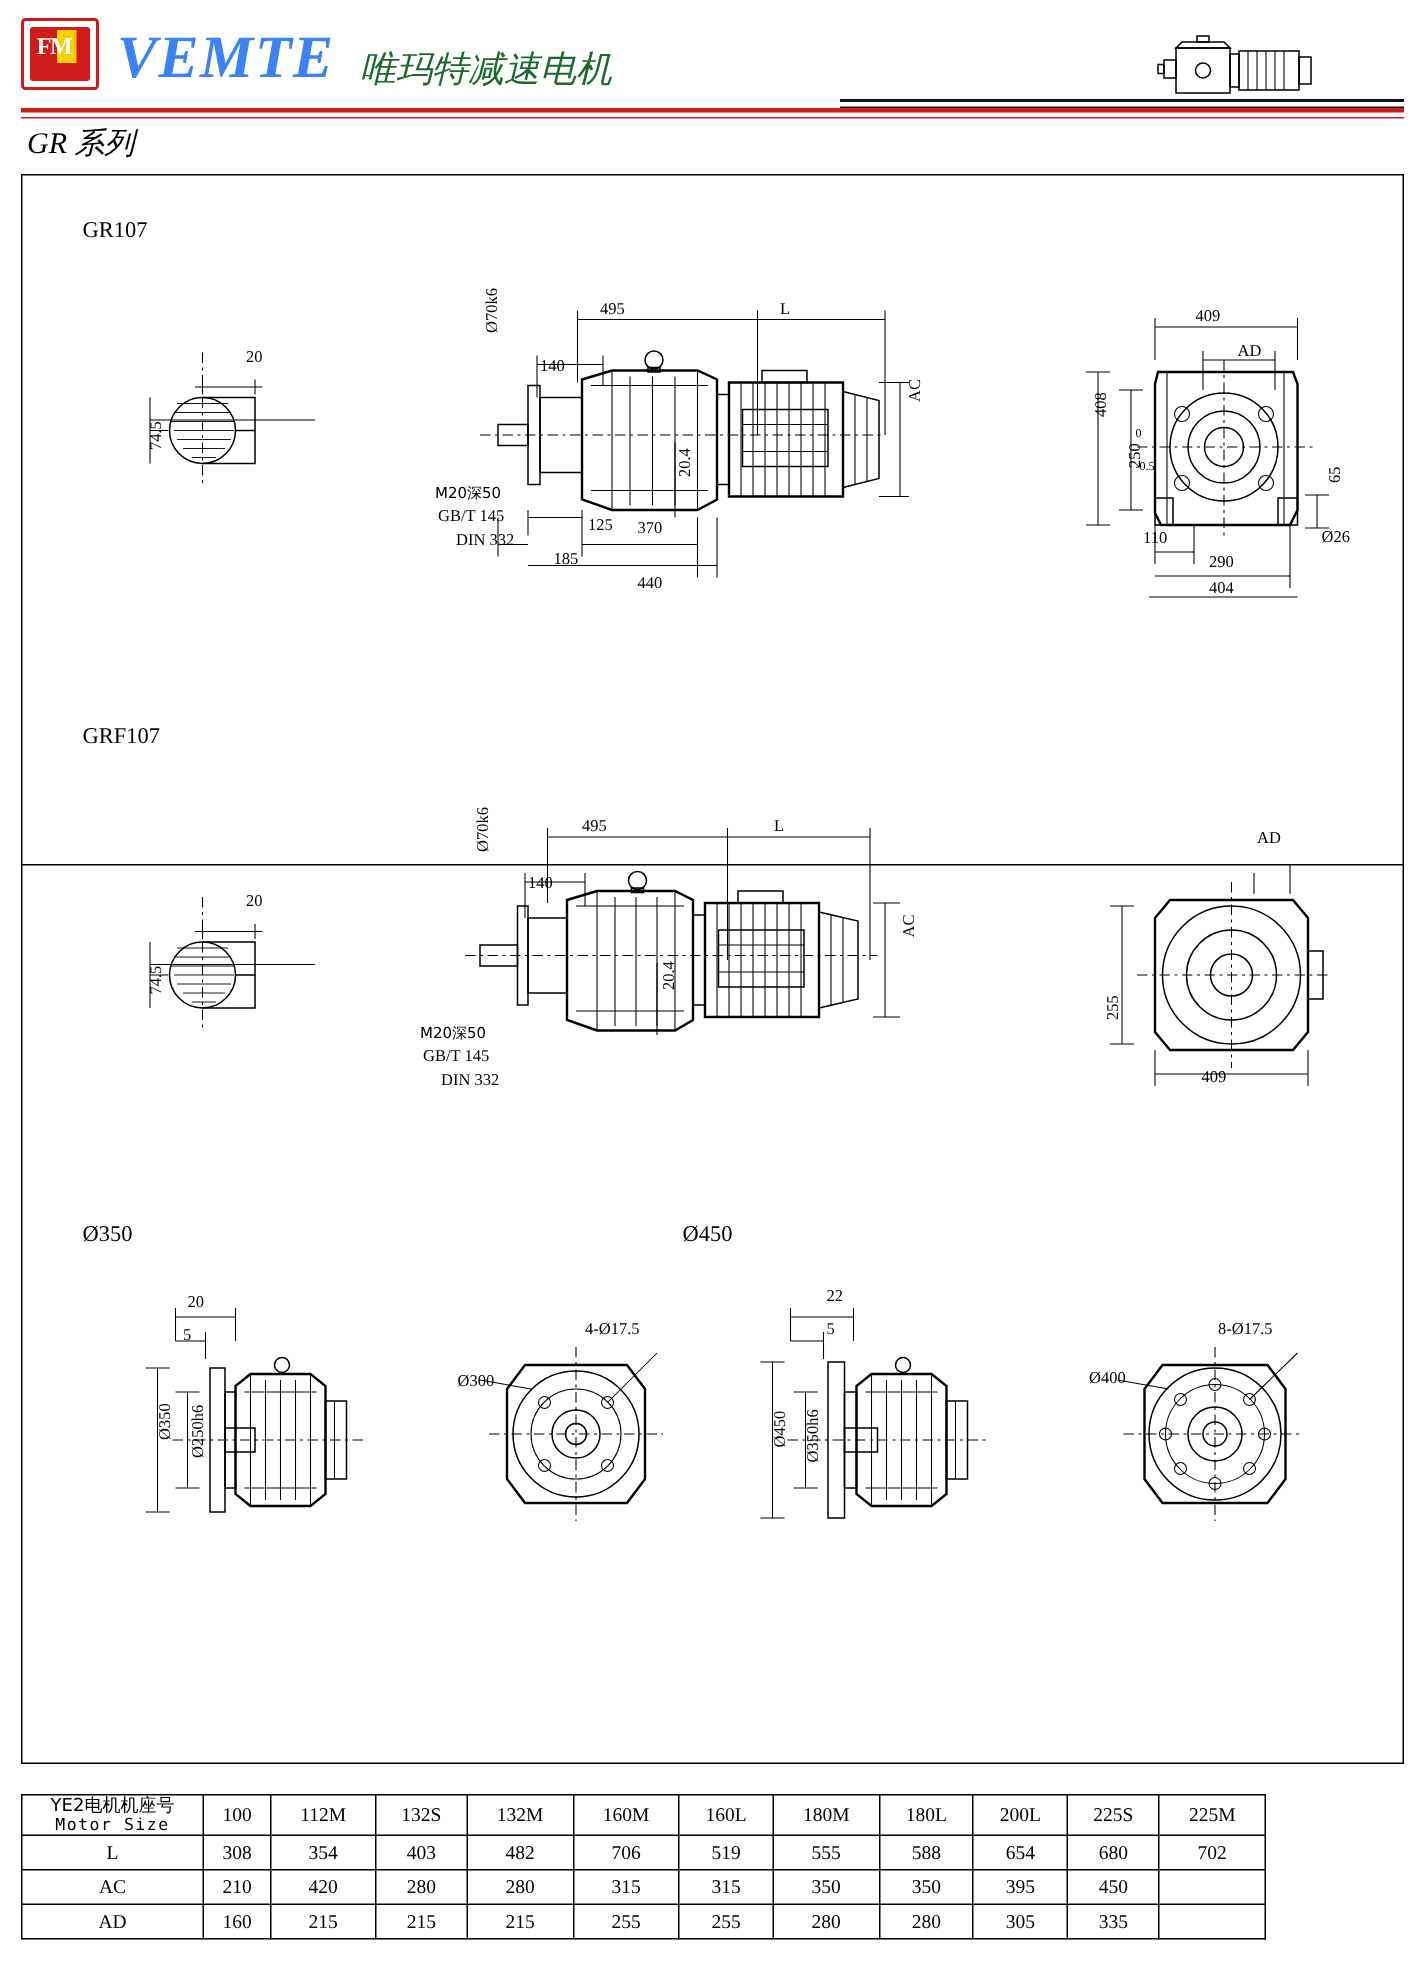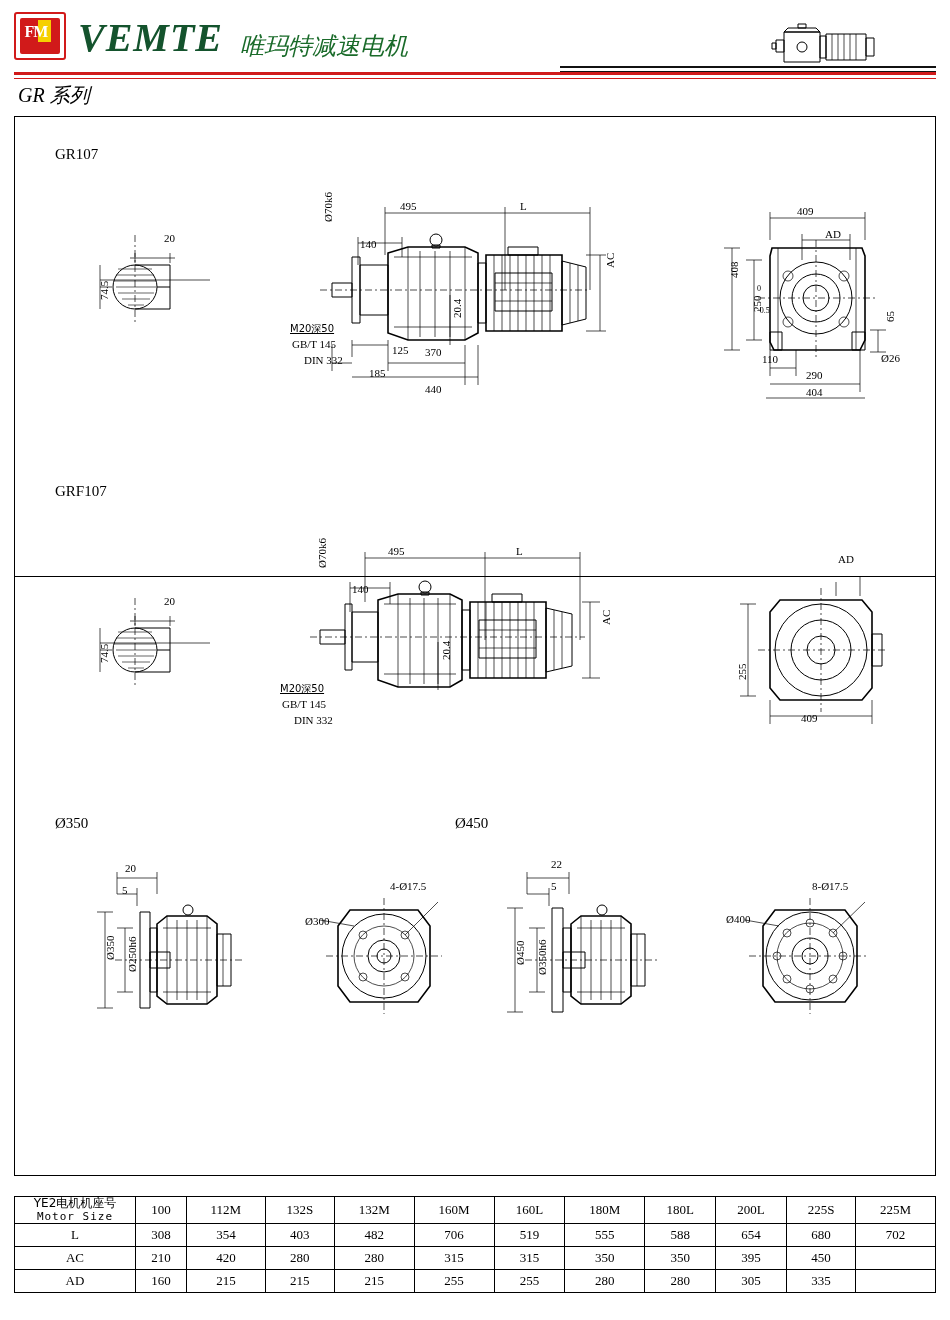--- a/index.html
+++ b/index.html
@@ -7,52 +7,52 @@
   .page{position:absolute;left:0;top:0;width:950px;height:1320px;}
 
   
   .header{position:absolute;left:0;top:0;width:950px;height:100px;}
   .logo-box{position:absolute;left:14px;top:12px;width:52px;height:48px;border:2px solid #d11a1a;border-radius:3px;box-sizing:border-box;}
   .logo-inner{position:absolute;left:4px;top:4px;width:40px;height:36px;background:#d11a1a;border-radius:2px;}
   .logo-glyph{position:absolute;left:0;top:0;width:40px;height:36px;color:#fff;font-size:16px;font-weight:bold;
     font-family:"Liberation Serif",serif;text-align:center;line-height:36px;letter-spacing:-1px;}
   .logo-yellow{position:absolute;left:22px;top:6px;width:13px;height:22px;background:#f6d000;}
   .brand{position:absolute;left:78px;top:14px;font-family:"Liberation Serif",serif;font-style:italic;font-weight:bold;
-    font-size:40px;color:#14532d;letter-spacing:1px;text-align:center;}
+    font-size:40px;color:#3b82f6;letter-spacing:1px;text-align:center;}
   .brand-cn{position:absolute;left:240px;top:30px;font-size:24px;color:#1a6b2a;font-family:"DejaVu Sans",sans-serif;font-style:italic;}
   .hdr-rule1{position:absolute;left:14px;top:72px;width:922px;height:3px;background:#d11a1a;}
   .hdr-rule2{position:absolute;left:14px;top:78px;width:922px;height:1px;background:#d11a1a;}
   .series{position:absolute;left:18px;top:82px;font-size:20px;font-style:italic;font-family:"Liberation Serif",serif;}
   .hdr-line-r1{position:absolute;left:560px;top:66px;width:376px;height:2px;background:#111;}
   .hdr-line-r2{position:absolute;left:560px;top:71px;width:376px;height:1px;background:#111;}
 
   
   .hdr-motor{position:absolute;left:770px;top:22px;width:120px;height:46px;}
   .hdr-motor svg{display:block;}
 
   
   .frame{position:absolute;left:14px;top:116px;width:922px;height:1060px;border:1px solid #000;box-sizing:border-box;}
   .frame-div{position:absolute;left:14px;top:576px;width:922px;height:1px;background:#000;}
 
   .blk-title{position:absolute;font-size:15px;font-family:"Liberation Serif",serif;}
   .lbl{position:absolute;font-size:11px;font-family:"Liberation Serif",serif;white-space:nowrap;}
   .lbl-v{position:absolute;font-size:11px;font-family:"Liberation Serif",serif;white-space:nowrap;
     transform:rotate(-90deg);transform-origin:left top;}
-  .lbl-cn{font-family:"DejaVu Sans",sans-serif;font-size:10px;text-decoration:underline;}
+  .lbl-cn{font-family:"DejaVu Sans",sans-serif;font-size:10px;}
 
   svg{overflow:visible;}
   .ln{stroke:#000;stroke-width:1;fill:none;}
   .ln2{stroke:#000;stroke-width:1.6;fill:none;}
   .thin{stroke:#000;stroke-width:.7;fill:none;}
   .dash{stroke:#000;stroke-width:.7;fill:none;stroke-dasharray:7 3 2 3;}
   .fillw{fill:#ffffff;stroke:#000;stroke-width:1;}
   .hatch{fill:none;stroke:#000;stroke-width:.6;}
 
   
-  .tbl{position:absolute;left:14px;top:1196px;width:922px;border-collapse:collapse;font-family:"Liberation Serif",serif;}
+  .tbl{position:absolute;left:14px;top:1196px;width:830px;border-collapse:collapse;font-family:"Liberation Serif",serif;}
   .tbl td{border:1px solid #000;text-align:center;font-size:13px;height:22px;padding:0;}
   .tbl td.head{font-weight:normal;}
   .tbl td.rowhead{width:120px;font-size:13px;}
   .cn-head{font-family:"DejaVu Sans",sans-serif;font-size:12px;display:block;line-height:13px;}
   .mono-head{font-family:"DejaVu Sans Mono",monospace;font-size:11px;display:block;line-height:13px;letter-spacing:1px;}
 </style>
 </head>
 <body>
 
 <div class="page">

